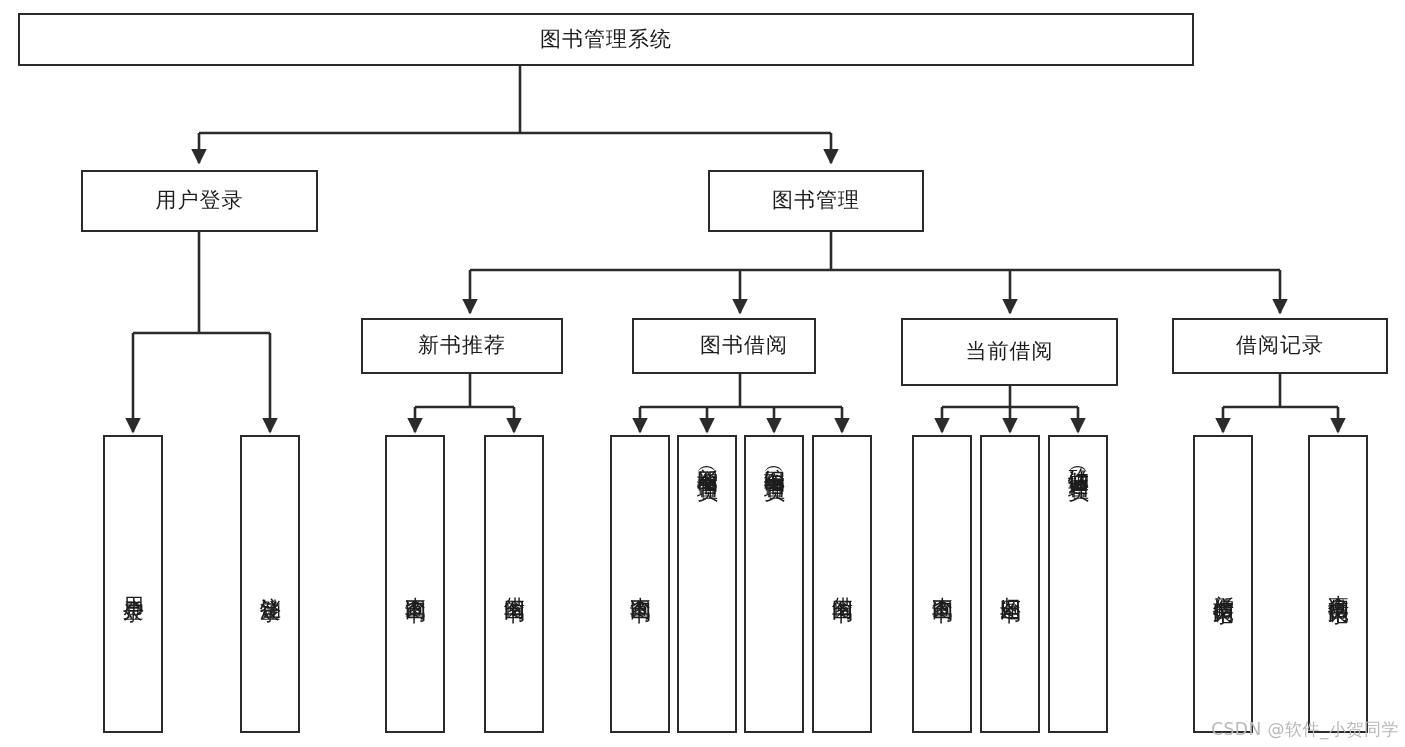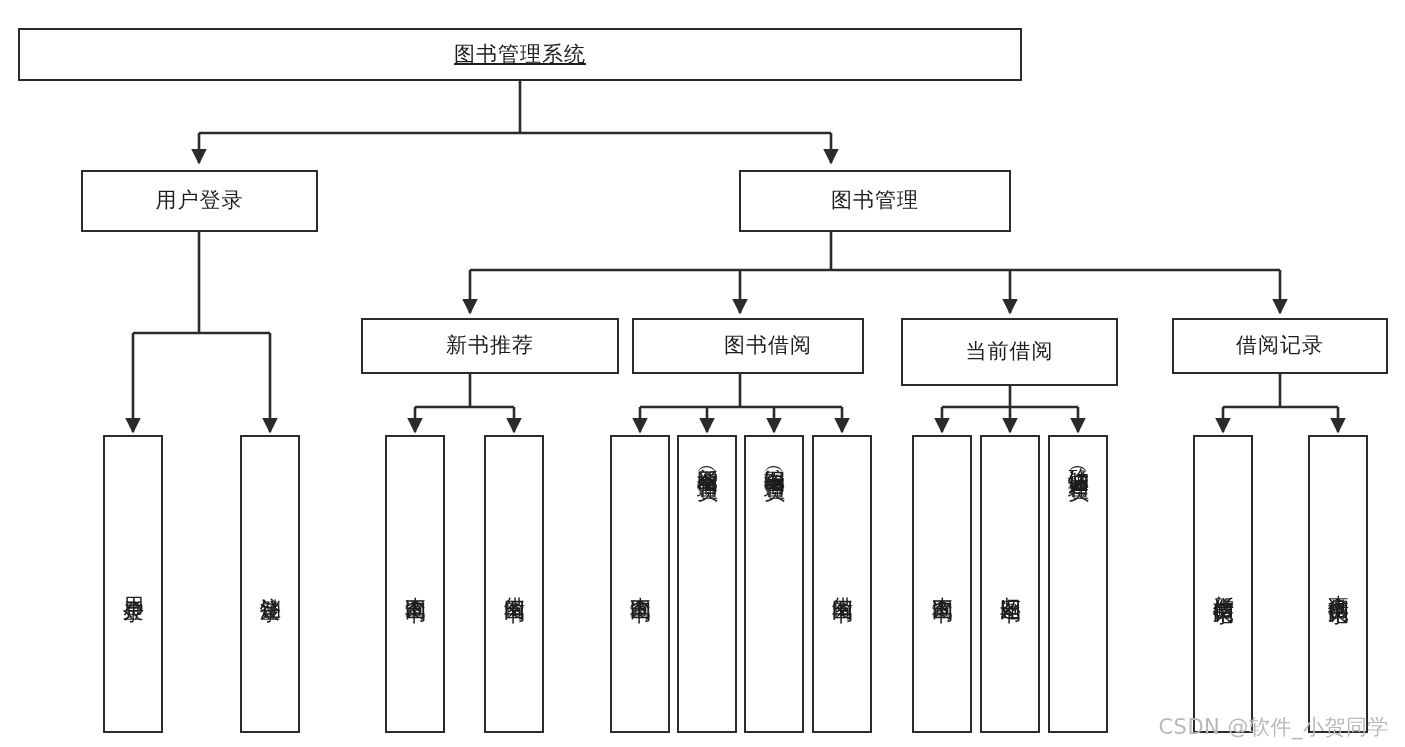--- a/index.html
+++ b/index.html
@@ -53,23 +53,23 @@
     line-height: 1.18;
     letter-spacing: 2px;
     white-space: nowrap;
   }
   .node.vert.center {
     align-items: center;
     padding-top: 0;
   }
   #watermark {
     position: absolute;
-    right: 16px;
+    right: 6px;
     bottom: 6px;
-    font-size: 21px;
+    font-size: 17px;
     color: #b9b9b9;
     letter-spacing: 0.5px;
     white-space: nowrap;
   }
 </style>
 </head>
 <body>
 
 <div id="diagram">
 
@@ -116,35 +116,35 @@
       <path d="M 1010 407 L 1010 432" marker-end="url(#arrow)"></path>
       <path d="M 1078 407 L 1078 432" marker-end="url(#arrow)"></path>
 
       <path d="M 1280 374 L 1280 407"></path>
       <path d="M 1223 407 L 1338 407"></path>
       <path d="M 1223 407 L 1223 432" marker-end="url(#arrow)"></path>
       <path d="M 1338 407 L 1338 432" marker-end="url(#arrow)"></path>
     </g>
   </svg>
 
-  <div class="node horiz" style="left:18px; top:28px; width:1004px; height:53px;text-decoration:underline;">
+  <div class="node horiz" style="left:18px; top:13px; width:1176px; height:53px;">
     <span class="label">图书管理系统</span>
   </div>
 
   <div class="node horiz" style="left:81px; top:170px; width:237px; height:62px;">
     <span class="label">用户登录</span>
   </div>
-  <div class="node horiz" style="left:739px; top:170px; width:272px; height:62px;">
+  <div class="node horiz" style="left:708px; top:170px; width:216px; height:62px;">
     <span class="label">图书管理</span>
   </div>
 
-  <div class="node horiz" style="left:361px; top:318px; width:258px; height:56px;">
+  <div class="node horiz" style="left:361px; top:318px; width:202px; height:56px;">
     <span class="label">新书推荐</span>
   </div>
-  <div class="node horiz" style="left:632px; top:318px; width:232px; height:56px;padding-left:40px;">
+  <div class="node horiz" style="left:632px; top:318px; width:184px; height:56px;padding-left:40px;">
     <span class="label">图书借阅</span>
   </div>
   <div class="node horiz" style="left:901px; top:318px; width:217px; height:68px;">
     <span class="label">当前借阅</span>
   </div>
   <div class="node horiz" style="left:1172px; top:318px; width:216px; height:56px;font-family:Liberation Serif, serif;">
     <span class="label">借阅记录</span>
   </div>
 
   <div class="node vert center" style="left:103px; top:435px; width:60px; height:298px;">

